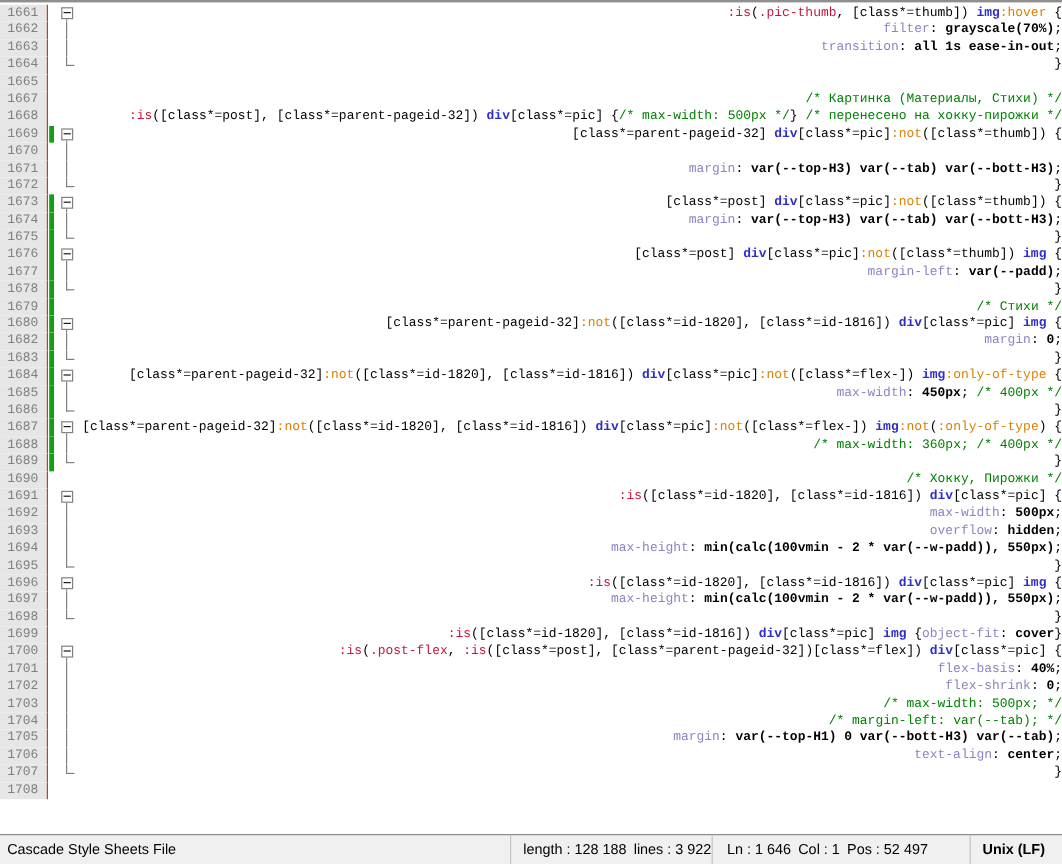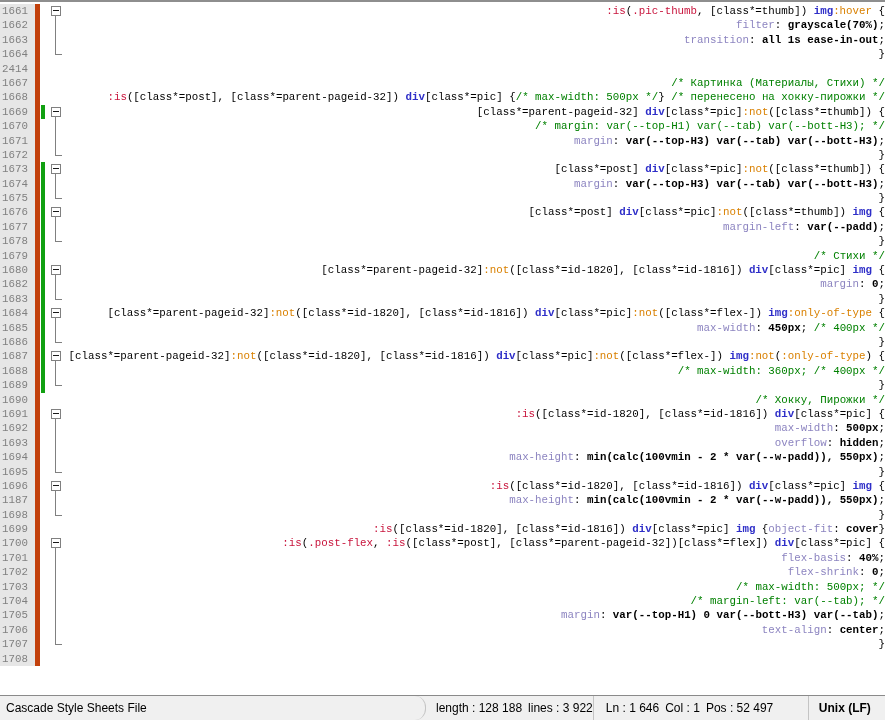--- a/index.html
+++ b/index.html
@@ -4,21 +4,21 @@
 <style>
   * { margin:0; padding:0; box-sizing:border-box; }
   html,body { width:885px; height:720px; overflow:hidden; background:#fff; }
   body { display:flex; flex-direction:column; font-family:"Liberation Mono","DejaVu Sans Mono",monospace; }
 
   .editor { flex:1 1 auto; overflow:hidden; border-top:2px solid #8E8E8E; padding-top:2px; background:#fff; }
 
   .row { display:flex; height:14.4px; line-height:14.4px; font-size:10.8px; white-space:pre; }
   .num { flex:0 0 40px; padding-right:7px; text-align:right;
          background:var(--numbg,#E6E6E6); color:var(--numfg,#808080);
-         border-right:5px solid #c2410c; }
+         border-right:1px solid #c2410c; }
   .marker { flex:0 0 8px; position:relative; background:#fff; }
   .marker.changed::after { content:""; position:absolute; left:1px; top:0; bottom:0; width:4px;
          background:var(--chg,#11A011); }
   .fold { flex:0 0 16px; position:relative; background:#fff; }
   .fold .vline { position:absolute; left:7px; width:1px; background:var(--foldln,#808080); }
   .fold.line .vline { top:0; bottom:0; }
   .fold.corner .vline { top:0; height:8px; }
   .fold.corner .hline { position:absolute; left:7px; top:7px; width:7px; height:1px; background:var(--foldln,#808080); }
   .fold.box .vline { top:12px; bottom:0; }
   .fold .fbox { position:absolute; left:3px; top:2px; width:10px; height:10px;
@@ -32,39 +32,39 @@
   .tok-p { color:var(--prop,#8C84C0); }
   .tok-r { color:var(--red,#C8143C); }
   .tok-o { color:var(--orng,#D98000); }
   .tok-c { color:var(--com,#008000); }
 
   .statusbar { flex:0 0 25px; display:flex; align-items:center;
          background:#F0F0F0; border-top:1px solid #8A8A8A;
          font-family:"Liberation Sans","DejaVu Sans",sans-serif; font-size:12px; color:#000;
          white-space:pre; }
   .seg { height:100%; display:flex; align-items:center; border-right:1px solid #C4C4C4; }
-  .seg1 { flex:0 0 426px; padding-left:6px;border-radius:11px; }
+  .seg1 { flex:0 0 426px; padding-left:6px; }
   .seg2 { flex:0 0 153px; padding-left:10px; gap:6px; }
   .seg3 { flex:0 0 215px; padding-left:12px; gap:6px; }
   .seg4 { flex:1 1 auto; padding-left:10px; border-right:none;font-weight:bold; }
 </style>
 </head>
 <body>
 
 <div class="editor">
   <div>
       <div class="row"><div class="num">1661</div><div class="marker"></div><div class="fold box"><div class="vline"></div><div class="fbox"></div></div><div class="code"><span class="tok-r">:is</span><span class="tok-d">(</span><span class="tok-r">.pic-thumb</span><span class="tok-d">, [class*=thumb]) </span><span class="tok-t">img</span><span class="tok-o">:hover</span><span class="tok-d"> {</span></div></div>
       <div class="row"><div class="num">1662</div><div class="marker"></div><div class="fold line"><div class="vline"></div></div><div class="code"><span class="tok-d"> </span><span class="tok-p">filter</span><span class="tok-d">: </span><span class="tok-v">grayscale(70%)</span><span class="tok-d">;</span></div></div>
       <div class="row"><div class="num">1663</div><div class="marker"></div><div class="fold line"><div class="vline"></div></div><div class="code"><span class="tok-d"> </span><span class="tok-p">transition</span><span class="tok-d">: </span><span class="tok-v">all 1s ease-in-out</span><span class="tok-d">;</span></div></div>
       <div class="row"><div class="num">1664</div><div class="marker"></div><div class="fold corner"><div class="vline"></div><div class="hline"></div></div><div class="code"><span class="tok-d">}</span></div></div>
-      <div class="row"><div class="num">2414</div><div class="marker"></div><div class="fold"></div><div class="code"></div></div>
+      <div class="row"><div class="num">1665</div><div class="marker"></div><div class="fold"></div><div class="code"></div></div>
       <div class="row"><div class="num">1667</div><div class="marker"></div><div class="fold"></div><div class="code"><span class="tok-c">/* Картинка (Материалы, Стихи) */</span></div></div>
       <div class="row"><div class="num">1668</div><div class="marker"></div><div class="fold"></div><div class="code"><span class="tok-r">:is</span><span class="tok-d">([class*=post], [class*=parent-pageid-32]) </span><span class="tok-t">div</span><span class="tok-d">[class*=pic] {</span><span class="tok-c">/* max-width: 500px */</span><span class="tok-d">} </span><span class="tok-c">/* перенесено на хокку-пирожки */</span></div></div>
       <div class="row"><div class="num">1669</div><div class="marker changed"></div><div class="fold box"><div class="vline"></div><div class="fbox"></div></div><div class="code"><span class="tok-d">[class*=parent-pageid-32] </span><span class="tok-t">div</span><span class="tok-d">[class*=pic]</span><span class="tok-o">:not</span><span class="tok-d">([class*=thumb]) {</span></div></div>
-      <div class="row"><div class="num">1670</div><div class="marker"></div><div class="fold line"><div class="vline"></div></div><div class="code"><span class="tok-d"> </span><span class="tok-c">/* margin: var(--top-H1) var(--tab) var(--bott-H3); */</span></div></div>
+      <div class="row"><div class="num">1670</div><div class="marker"></div><div class="fold line"><div class="vline"></div></div><div class="code"><span class="tok-d"> </span></div></div>
       <div class="row"><div class="num">1671</div><div class="marker"></div><div class="fold line"><div class="vline"></div></div><div class="code"><span class="tok-d"> </span><span class="tok-p">margin</span><span class="tok-d">: </span><span class="tok-v">var(--top-H3) var(--tab) var(--bott-H3)</span><span class="tok-d">;</span></div></div>
       <div class="row"><div class="num">1672</div><div class="marker"></div><div class="fold corner"><div class="vline"></div><div class="hline"></div></div><div class="code"><span class="tok-d">}</span></div></div>
       <div class="row"><div class="num">1673</div><div class="marker changed"></div><div class="fold box"><div class="vline"></div><div class="fbox"></div></div><div class="code"><span class="tok-d">[class*=post] </span><span class="tok-t">div</span><span class="tok-d">[class*=pic]</span><span class="tok-o">:not</span><span class="tok-d">([class*=thumb]) {</span></div></div>
       <div class="row"><div class="num">1674</div><div class="marker changed"></div><div class="fold line"><div class="vline"></div></div><div class="code"><span class="tok-d"> </span><span class="tok-p">margin</span><span class="tok-d">: </span><span class="tok-v">var(--top-H3) var(--tab) var(--bott-H3)</span><span class="tok-d">;</span></div></div>
       <div class="row"><div class="num">1675</div><div class="marker changed"></div><div class="fold corner"><div class="vline"></div><div class="hline"></div></div><div class="code"><span class="tok-d">}</span></div></div>
       <div class="row"><div class="num">1676</div><div class="marker changed"></div><div class="fold box"><div class="vline"></div><div class="fbox"></div></div><div class="code"><span class="tok-d">[class*=post] </span><span class="tok-t">div</span><span class="tok-d">[class*=pic]</span><span class="tok-o">:not</span><span class="tok-d">([class*=thumb]) </span><span class="tok-t">img</span><span class="tok-d"> {</span></div></div>
       <div class="row"><div class="num">1677</div><div class="marker changed"></div><div class="fold line"><div class="vline"></div></div><div class="code"><span class="tok-d"> </span><span class="tok-p">margin-left</span><span class="tok-d">: </span><span class="tok-v">var(--padd)</span><span class="tok-d">;</span></div></div>
       <div class="row"><div class="num">1678</div><div class="marker changed"></div><div class="fold corner"><div class="vline"></div><div class="hline"></div></div><div class="code"><span class="tok-d">}</span></div></div>
       <div class="row"><div class="num">1679</div><div class="marker changed"></div><div class="fold"></div><div class="code"><span class="tok-c">/* Стихи */</span></div></div>
       <div class="row"><div class="num">1680</div><div class="marker changed"></div><div class="fold box"><div class="vline"></div><div class="fbox"></div></div><div class="code"><span class="tok-d">[class*=parent-pageid-32]</span><span class="tok-o">:not</span><span class="tok-d">([class*=id-1820], [class*=id-1816]) </span><span class="tok-t">div</span><span class="tok-d">[class*=pic] </span><span class="tok-t">img</span><span class="tok-d"> {</span></div></div>
@@ -76,21 +76,21 @@
       <div class="row"><div class="num">1687</div><div class="marker changed"></div><div class="fold box"><div class="vline"></div><div class="fbox"></div></div><div class="code"><span class="tok-d">[class*=parent-pageid-32]</span><span class="tok-o">:not</span><span class="tok-d">([class*=id-1820], [class*=id-1816]) </span><span class="tok-t">div</span><span class="tok-d">[class*=pic]</span><span class="tok-o">:not</span><span class="tok-d">([class*=flex-]) </span><span class="tok-t">img</span><span class="tok-o">:not</span><span class="tok-d">(</span><span class="tok-o">:only-of-type</span><span class="tok-d">) {</span></div></div>
       <div class="row"><div class="num">1688</div><div class="marker changed"></div><div class="fold line"><div class="vline"></div></div><div class="code"><span class="tok-d"> </span><span class="tok-c">/* max-width: 360px; /* 400px */</span></div></div>
       <div class="row"><div class="num">1689</div><div class="marker changed"></div><div class="fold corner"><div class="vline"></div><div class="hline"></div></div><div class="code"><span class="tok-d">}</span></div></div>
       <div class="row"><div class="num">1690</div><div class="marker"></div><div class="fold"></div><div class="code"><span class="tok-c">/* Хокку, Пирожки */</span></div></div>
       <div class="row"><div class="num">1691</div><div class="marker"></div><div class="fold box"><div class="vline"></div><div class="fbox"></div></div><div class="code"><span class="tok-r">:is</span><span class="tok-d">([class*=id-1820], [class*=id-1816]) </span><span class="tok-t">div</span><span class="tok-d">[class*=pic] {</span></div></div>
       <div class="row"><div class="num">1692</div><div class="marker"></div><div class="fold line"><div class="vline"></div></div><div class="code"><span class="tok-d"> </span><span class="tok-p">max-width</span><span class="tok-d">: </span><span class="tok-v">500px</span><span class="tok-d">;</span></div></div>
       <div class="row"><div class="num">1693</div><div class="marker"></div><div class="fold line"><div class="vline"></div></div><div class="code"><span class="tok-d"> </span><span class="tok-p">overflow</span><span class="tok-d">: </span><span class="tok-v">hidden</span><span class="tok-d">;</span></div></div>
       <div class="row"><div class="num">1694</div><div class="marker"></div><div class="fold line"><div class="vline"></div></div><div class="code"><span class="tok-d"> </span><span class="tok-p">max-height</span><span class="tok-d">: </span><span class="tok-v">min(calc(100vmin - 2 * var(--w-padd)), 550px)</span><span class="tok-d">;</span></div></div>
       <div class="row"><div class="num">1695</div><div class="marker"></div><div class="fold corner"><div class="vline"></div><div class="hline"></div></div><div class="code"><span class="tok-d">}</span></div></div>
       <div class="row"><div class="num">1696</div><div class="marker"></div><div class="fold box"><div class="vline"></div><div class="fbox"></div></div><div class="code"><span class="tok-r">:is</span><span class="tok-d">([class*=id-1820], [class*=id-1816]) </span><span class="tok-t">div</span><span class="tok-d">[class*=pic] </span><span class="tok-t">img</span><span class="tok-d"> {</span></div></div>
-      <div class="row"><div class="num">1187</div><div class="marker"></div><div class="fold line"><div class="vline"></div></div><div class="code"><span class="tok-d"> </span><span class="tok-p">max-height</span><span class="tok-d">: </span><span class="tok-v">min(calc(100vmin - 2 * var(--w-padd)), 550px)</span><span class="tok-d">;</span></div></div>
+      <div class="row"><div class="num">1697</div><div class="marker"></div><div class="fold line"><div class="vline"></div></div><div class="code"><span class="tok-d"> </span><span class="tok-p">max-height</span><span class="tok-d">: </span><span class="tok-v">min(calc(100vmin - 2 * var(--w-padd)), 550px)</span><span class="tok-d">;</span></div></div>
       <div class="row"><div class="num">1698</div><div class="marker"></div><div class="fold corner"><div class="vline"></div><div class="hline"></div></div><div class="code"><span class="tok-d">}</span></div></div>
       <div class="row"><div class="num">1699</div><div class="marker"></div><div class="fold"></div><div class="code"><span class="tok-r">:is</span><span class="tok-d">([class*=id-1820], [class*=id-1816]) </span><span class="tok-t">div</span><span class="tok-d">[class*=pic] </span><span class="tok-t">img</span><span class="tok-d"> {</span><span class="tok-p">object-fit</span><span class="tok-d">: </span><span class="tok-v">cover</span><span class="tok-d">}</span></div></div>
       <div class="row"><div class="num">1700</div><div class="marker"></div><div class="fold box"><div class="vline"></div><div class="fbox"></div></div><div class="code"><span class="tok-r">:is</span><span class="tok-d">(</span><span class="tok-r">.post-flex</span><span class="tok-d">, </span><span class="tok-r">:is</span><span class="tok-d">([class*=post], [class*=parent-pageid-32])[class*=flex]) </span><span class="tok-t">div</span><span class="tok-d">[class*=pic] {</span></div></div>
       <div class="row"><div class="num">1701</div><div class="marker"></div><div class="fold line"><div class="vline"></div></div><div class="code"><span class="tok-d"> </span><span class="tok-p">flex-basis</span><span class="tok-d">: </span><span class="tok-v">40%</span><span class="tok-d">;</span></div></div>
       <div class="row"><div class="num">1702</div><div class="marker"></div><div class="fold line"><div class="vline"></div></div><div class="code"><span class="tok-d"> </span><span class="tok-p">flex-shrink</span><span class="tok-d">: </span><span class="tok-v">0</span><span class="tok-d">;</span></div></div>
       <div class="row"><div class="num">1703</div><div class="marker"></div><div class="fold line"><div class="vline"></div></div><div class="code"><span class="tok-d"> </span><span class="tok-c">/* max-width: 500px; */</span></div></div>
       <div class="row"><div class="num">1704</div><div class="marker"></div><div class="fold line"><div class="vline"></div></div><div class="code"><span class="tok-d"> </span><span class="tok-c">/* margin-left: var(--tab); */</span></div></div>
       <div class="row"><div class="num">1705</div><div class="marker"></div><div class="fold line"><div class="vline"></div></div><div class="code"><span class="tok-d"> </span><span class="tok-p">margin</span><span class="tok-d">: </span><span class="tok-v">var(--top-H1) 0 var(--bott-H3) var(--tab)</span><span class="tok-d">;</span></div></div>
       <div class="row"><div class="num">1706</div><div class="marker"></div><div class="fold line"><div class="vline"></div></div><div class="code"><span class="tok-d"> </span><span class="tok-p">text-align</span><span class="tok-d">: </span><span class="tok-v">center</span><span class="tok-d">;</span></div></div>
       <div class="row"><div class="num">1707</div><div class="marker"></div><div class="fold corner"><div class="vline"></div><div class="hline"></div></div><div class="code"><span class="tok-d">}</span></div></div>

